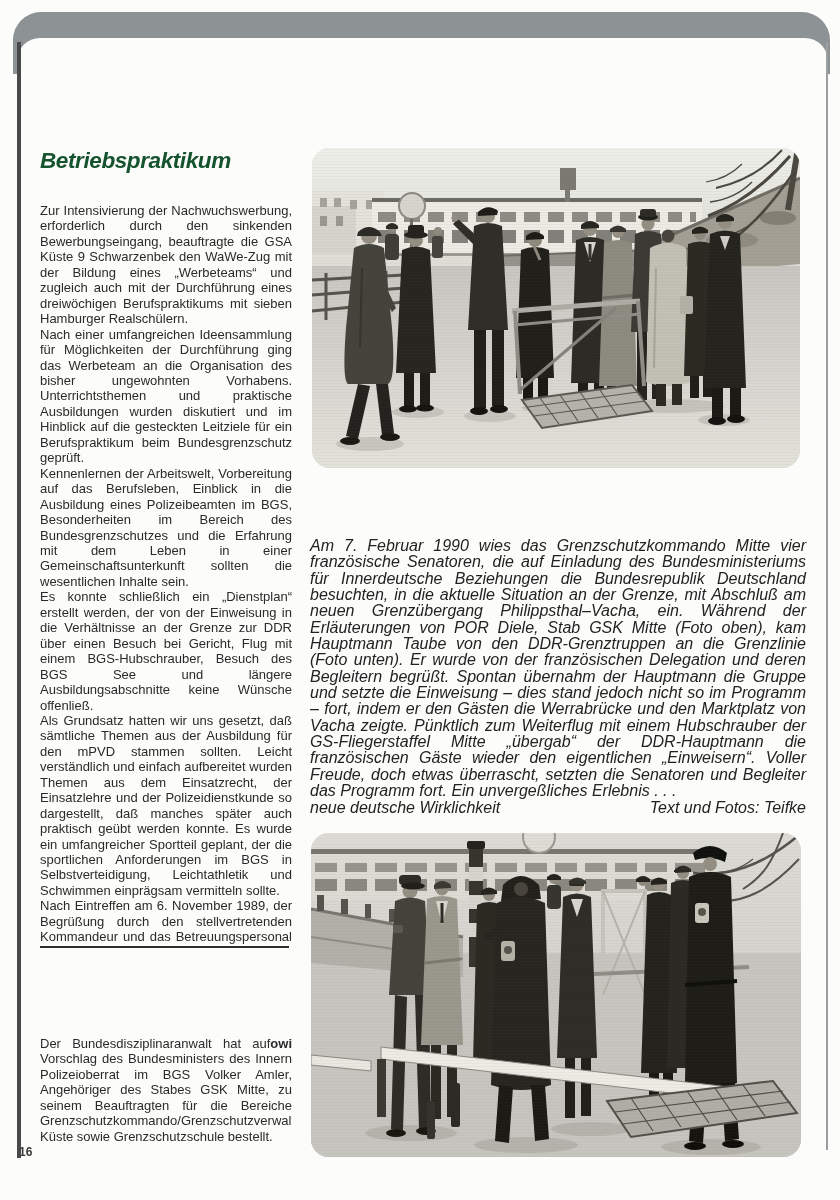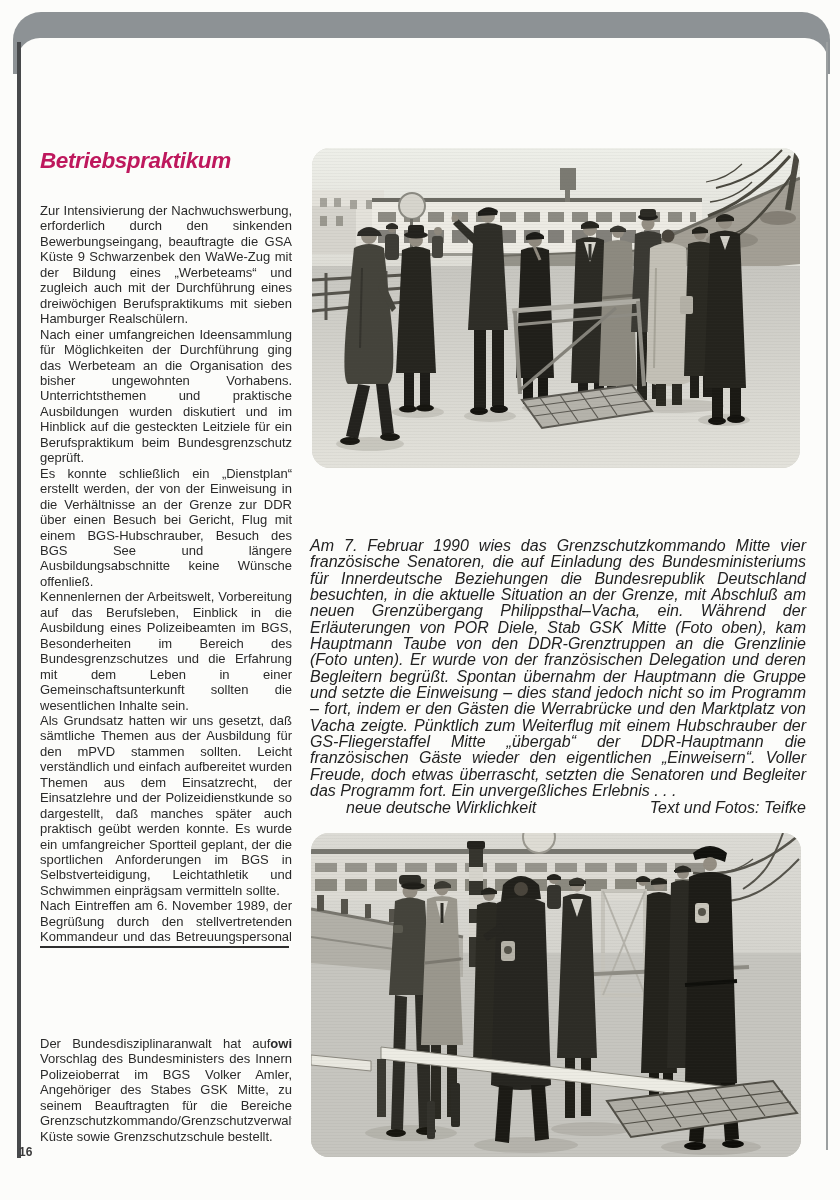--- a/index.html
+++ b/index.html
@@ -16,33 +16,33 @@
   .band{position:absolute;left:13px;top:12px;width:817px;height:62px;
         background:#8d9295;border-radius:28px 28px 0 0;}
   .band-inner{position:absolute;left:4px;right:2px;top:26px;bottom:0;
         background:#fcfcfa;border-radius:23px 23px 0 0;}
   .rule-left{position:absolute;left:17px;top:42px;width:4px;height:1116px;background:#47494b;}
   .rule-right{position:absolute;left:826px;top:42px;width:2px;height:1108px;background:#9b9fa0;}
 
   
   .col{position:absolute;left:40px;width:252px;}
   h1,h2{margin:0;font-size:22.5px;line-height:25px;font-weight:bold;
-        font-style:italic;color:#be185d;letter-spacing:-0.4px;}
+        font-style:italic;color:#14532d;letter-spacing:-0.4px;}
   .body-text{font-size:13px;line-height:15.45px;text-align:justify;
         hyphens:auto;-webkit-hyphens:auto;color:#2a2a2a;}
   .body-text p{margin:0;}
   .divider{position:absolute;left:40px;top:946px;width:249px;height:2px;background:#2e2e2e;}
   .sig{float:right;font-weight:bold;}
 
   
   .caption{position:absolute;left:310px;top:538px;width:496px;
         font-style:italic;font-size:16px;line-height:16.35px;
         text-align:justify;color:#222;}
   .caption p{margin:0;}
-  .caption-tail{display:flex;justify-content:space-between;margin-left:36px;}
+  .caption-tail{display:flex;justify-content:space-between;}
 
   
   .photo{position:absolute;border-radius:18px;overflow:hidden;background:#d8d7d1;}
   .photo-top{left:312px;top:148px;width:488px;height:320px;}
   .photo-bottom{left:311px;top:833px;width:490px;height:324px;}
   .photo svg{display:block;width:100%;height:100%;}
   .photo::after{content:"";position:absolute;inset:0;pointer-events:none;
         background:repeating-linear-gradient(0deg,rgba(90,90,85,.05) 0 1px,transparent 1px 3px);}
 
   .pagenum{position:absolute;left:19px;top:1145px;font-size:12px;font-weight:bold;color:#3a3a3a;}
@@ -59,22 +59,22 @@
   <div class="rule-right"></div>
 
   <div class="col" style="top:148px">
     <h1>
       <span style="display:block">Betriebspraktikum</span>
     </h1>
   </div>
   <div class="col body-text" style="top:203px;height:742px;overflow:hidden">
     <p>Zur Intensivierung der Nachwuchswerbung, erforderlich durch den sinkenden Bewerbungseingang, beauftragte die GSA Küste 9 Schwarzenbek den WaWe-Zug mit der Bildung eines „Werbeteams“ und zugleich auch mit der Durchführung eines dreiwöchigen Berufspraktikums mit sieben Hamburger Realschülern.</p>
     <p>Nach einer umfangreichen Ideensammlung für Möglichkeiten der Durchführung ging das Werbeteam an die Organisation des bisher ungewohnten Vorhabens. Unterrichtsthemen und praktische Ausbildungen wurden diskutiert und im Hinblick auf die gesteckten Leitziele für ein Berufspraktikum beim Bundesgrenzschutz geprüft.</p>
+    <p>Kennenlernen der Arbeitswelt, Vorbereitung auf das Berufsleben, Einblick in die Ausbildung eines Polizeibeamten im BGS, Besonderheiten im Bereich des Bundesgrenzschutzes und die Erfahrung mit dem Leben in einer Gemeinschaftsunterkunft sollten die wesentlichen Inhalte sein.</p>
     <p>Es konnte schließlich ein „Dienstplan“ erstellt werden, der von der Einweisung in die Verhältnisse an der Grenze zur DDR über einen Besuch bei Gericht, Flug mit einem BGS-Hubschrauber, Besuch des BGS See und längere Ausbildungsabschnitte keine Wünsche offenließ.</p>
-    <p>Kennenlernen der Arbeitswelt, Vorbereitung auf das Berufsleben, Einblick in die Ausbildung eines Polizeibeamten im BGS, Besonderheiten im Bereich des Bundesgrenzschutzes und die Erfahrung mit dem Leben in einer Gemeinschaftsunterkunft sollten die wesentlichen Inhalte sein.</p>
     <p>Als Grundsatz hatten wir uns gesetzt, daß sämtliche Themen aus der Ausbildung für den mPVD stammen sollten. Leicht verständlich und einfach aufbereitet wurden Themen aus dem Einsatzrecht, der Einsatzlehre und der Polizeidienstkunde so dargestellt, daß manches später auch praktisch geübt werden konnte. Es wurde ein umfangreicher Sportteil geplant, der die sportlichen Anforderungen im BGS in Selbstverteidigung, Leichtathletik und Schwimmen einprägsam vermitteln sollte.</p>
     <p>Nach Eintreffen am 6. November 1989, der Begrüßung durch den stellvertretenden Kommandeur und das Betreuungspersonal wurden die Praktikanten über Inhalt und Verlauf des Berufspraktikums unterrichtet und für die nächsten drei Wochen</p>
   </div>
 
   <div class="divider"></div>
 
   <div class="col body-text" style="top:1036px;height:126px;overflow:hidden">
     <p><span class="sig">owi</span><span>Der Bundesdisziplinaranwalt hat auf Vorschlag des Bundesministers des Innern Polizeioberrat im BGS Volker Amler, Angehöriger des Stabes GSK Mitte, zu seinem Beauftragten für die Bereiche Grenzschutzkommando/Grenzschutzverwaltung Küste sowie Grenzschutzschule bestellt.</span></p>
   </div>
 

